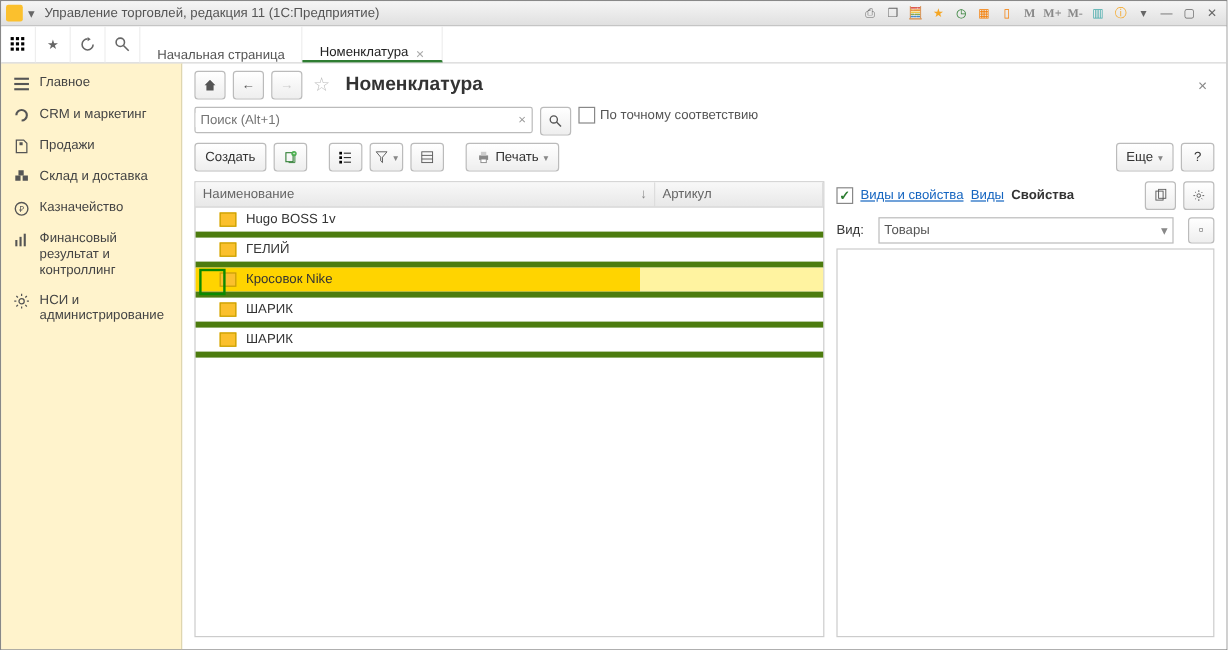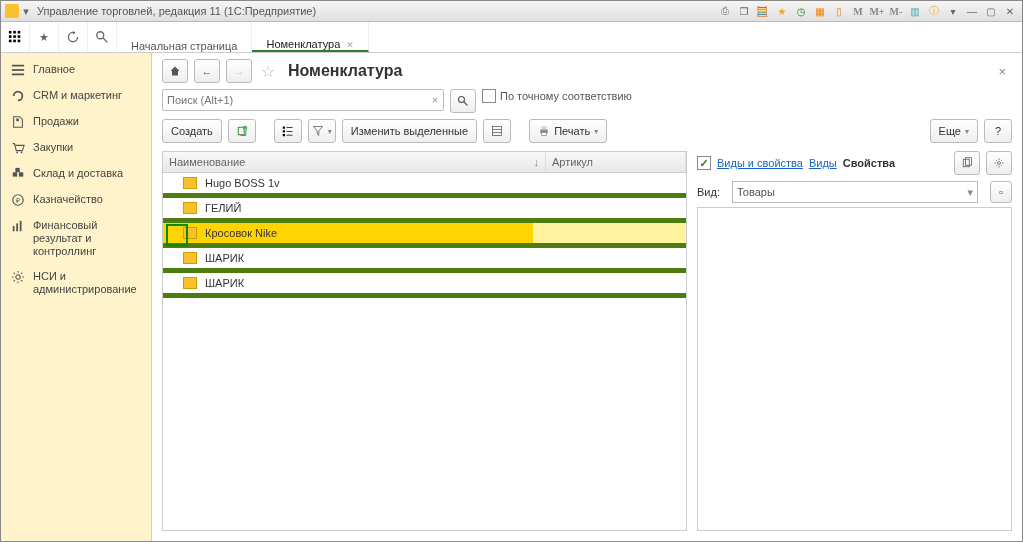--- a/index.html
+++ b/index.html
@@ -141,28 +141,20 @@
         </div>
       <div class="item">
           <svg viewBox="0 0 16 16">
             <path d="M3 2h7l3 3v9H3z" fill="none" stroke="#555" stroke-width="1.2"></path>
             <path d="M6 4h3v3H6z"></path>
           </svg>
           <span>Продажи</span>
         </div>
       <div class="item">
           <svg viewBox="0 0 16 16">
-            <path d="M2 3h2l2 8h7l2-6H5" fill="none" stroke="#555" stroke-width="1.2"></path>
-            <circle cx="7" cy="13" r="1"></circle>
-            <circle cx="12" cy="13" r="1"></circle>
-          </svg>
-          <span>Закупки</span>
-        </div>
-      <div class="item">
-          <svg viewBox="0 0 16 16">
             <rect x="2" y="6" width="5" height="5"></rect>
             <rect x="9" y="6" width="5" height="5"></rect>
             <rect x="5" y="1" width="5" height="5"></rect>
           </svg>
           <span>Склад и доставка</span>
         </div>
       <div class="item">
           <svg viewBox="0 0 16 16">
             <circle cx="8" cy="8" r="6" fill="none" stroke="#555" stroke-width="1.3"></circle>
             <text x="8" y="11" text-anchor="middle" font-size="8" fill="#555">₽</text>
@@ -238,23 +230,20 @@
               <rect x="6" y="3" width="8" height="1"></rect>
               <rect x="6" y="8" width="8" height="1"></rect>
               <rect x="6" y="13" width="8" height="1"></rect>
             </svg>
           </div>
         <div class="btn icon-only">
             <svg viewBox="0 0 16 16">
               <path d="M2 2h12l-5 6v6l-2-2V8z" fill="none" stroke="#555"></path>
             </svg>
             <span style="font-size:8px;color:#888">▾</span>
-          </div>
-        <div class="btn">
-            <span>Изменить выделенные</span>
           </div>
         <div class="btn icon-only">
             <svg viewBox="0 0 16 16">
               <rect x="2" y="2" width="12" height="12" fill="none" stroke="#555"></rect>
               <line x1="2" y1="6" x2="14" y2="6" stroke="#555"></line>
               <line x1="2" y1="10" x2="14" y2="10" stroke="#555"></line>
             </svg>
           </div>
         <div style="width:6px"></div>
         <div class="btn">

